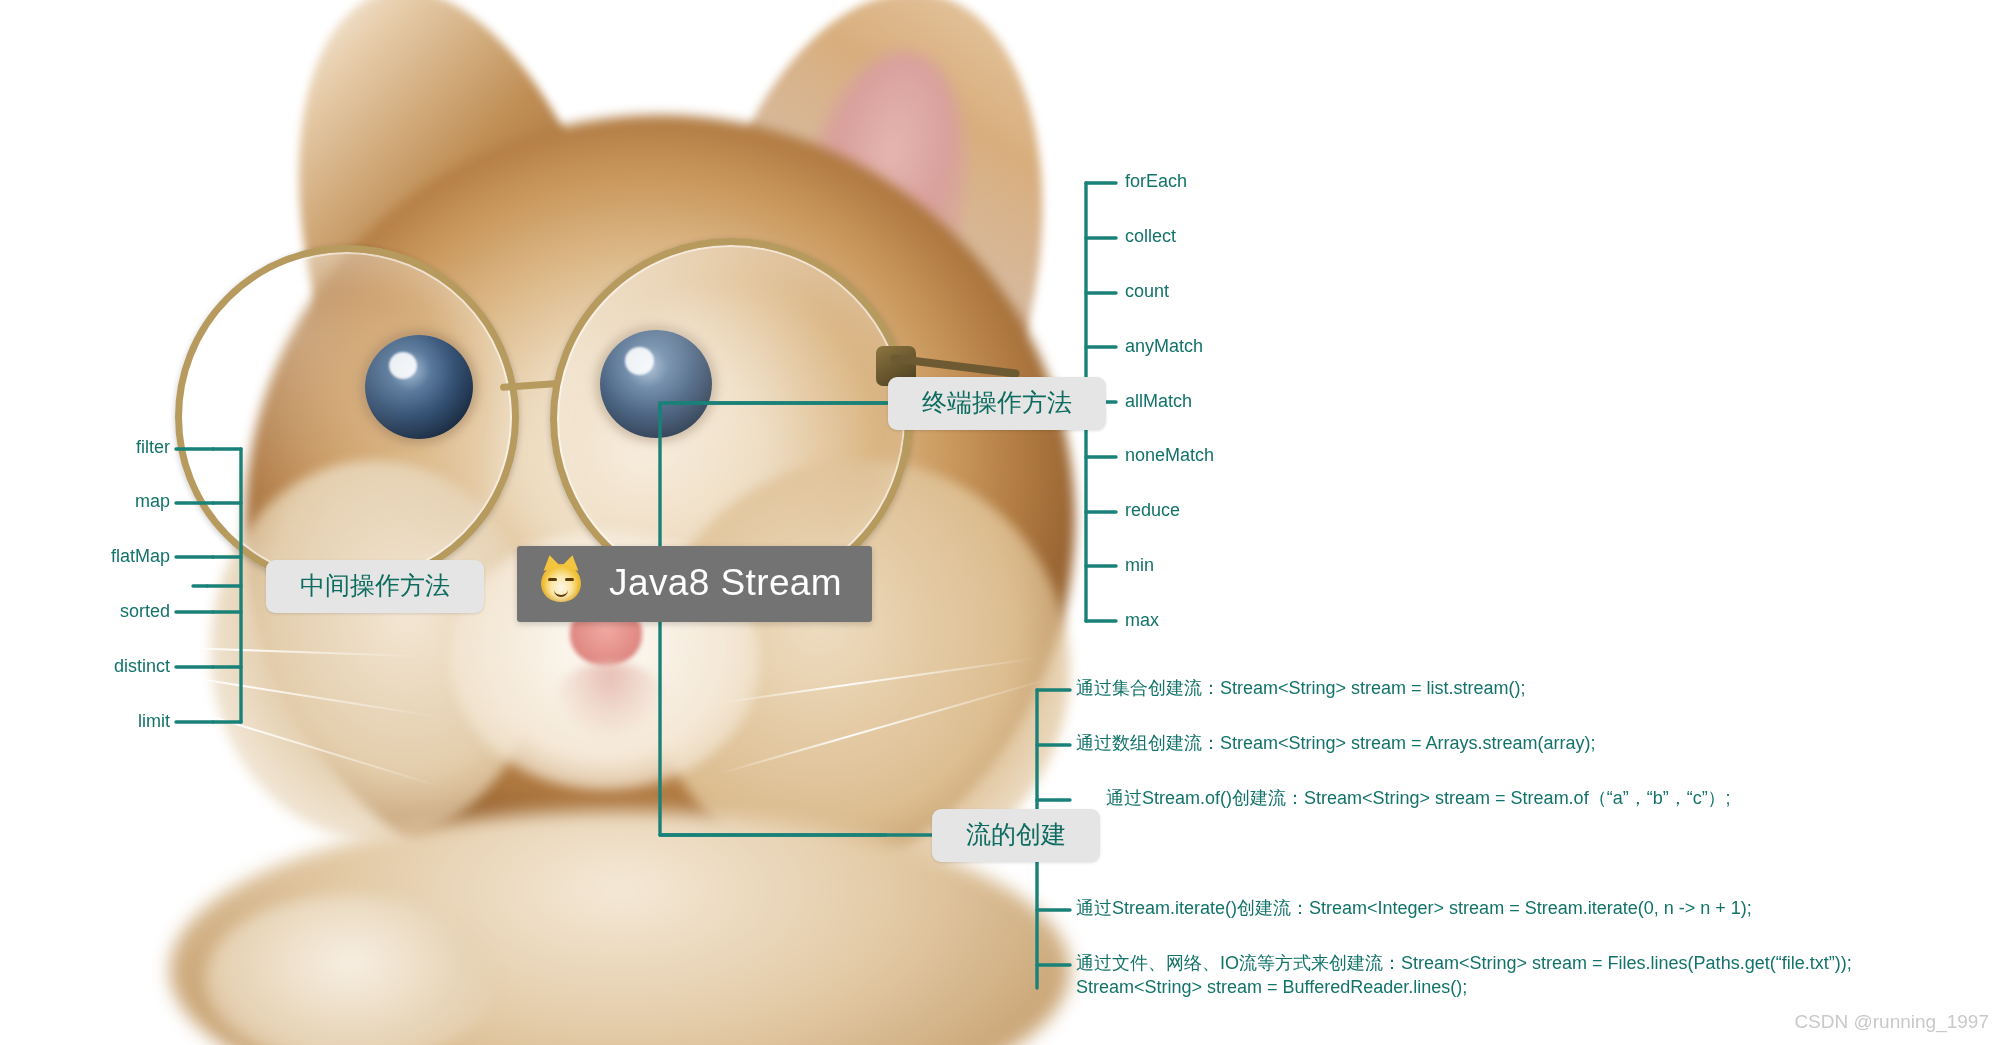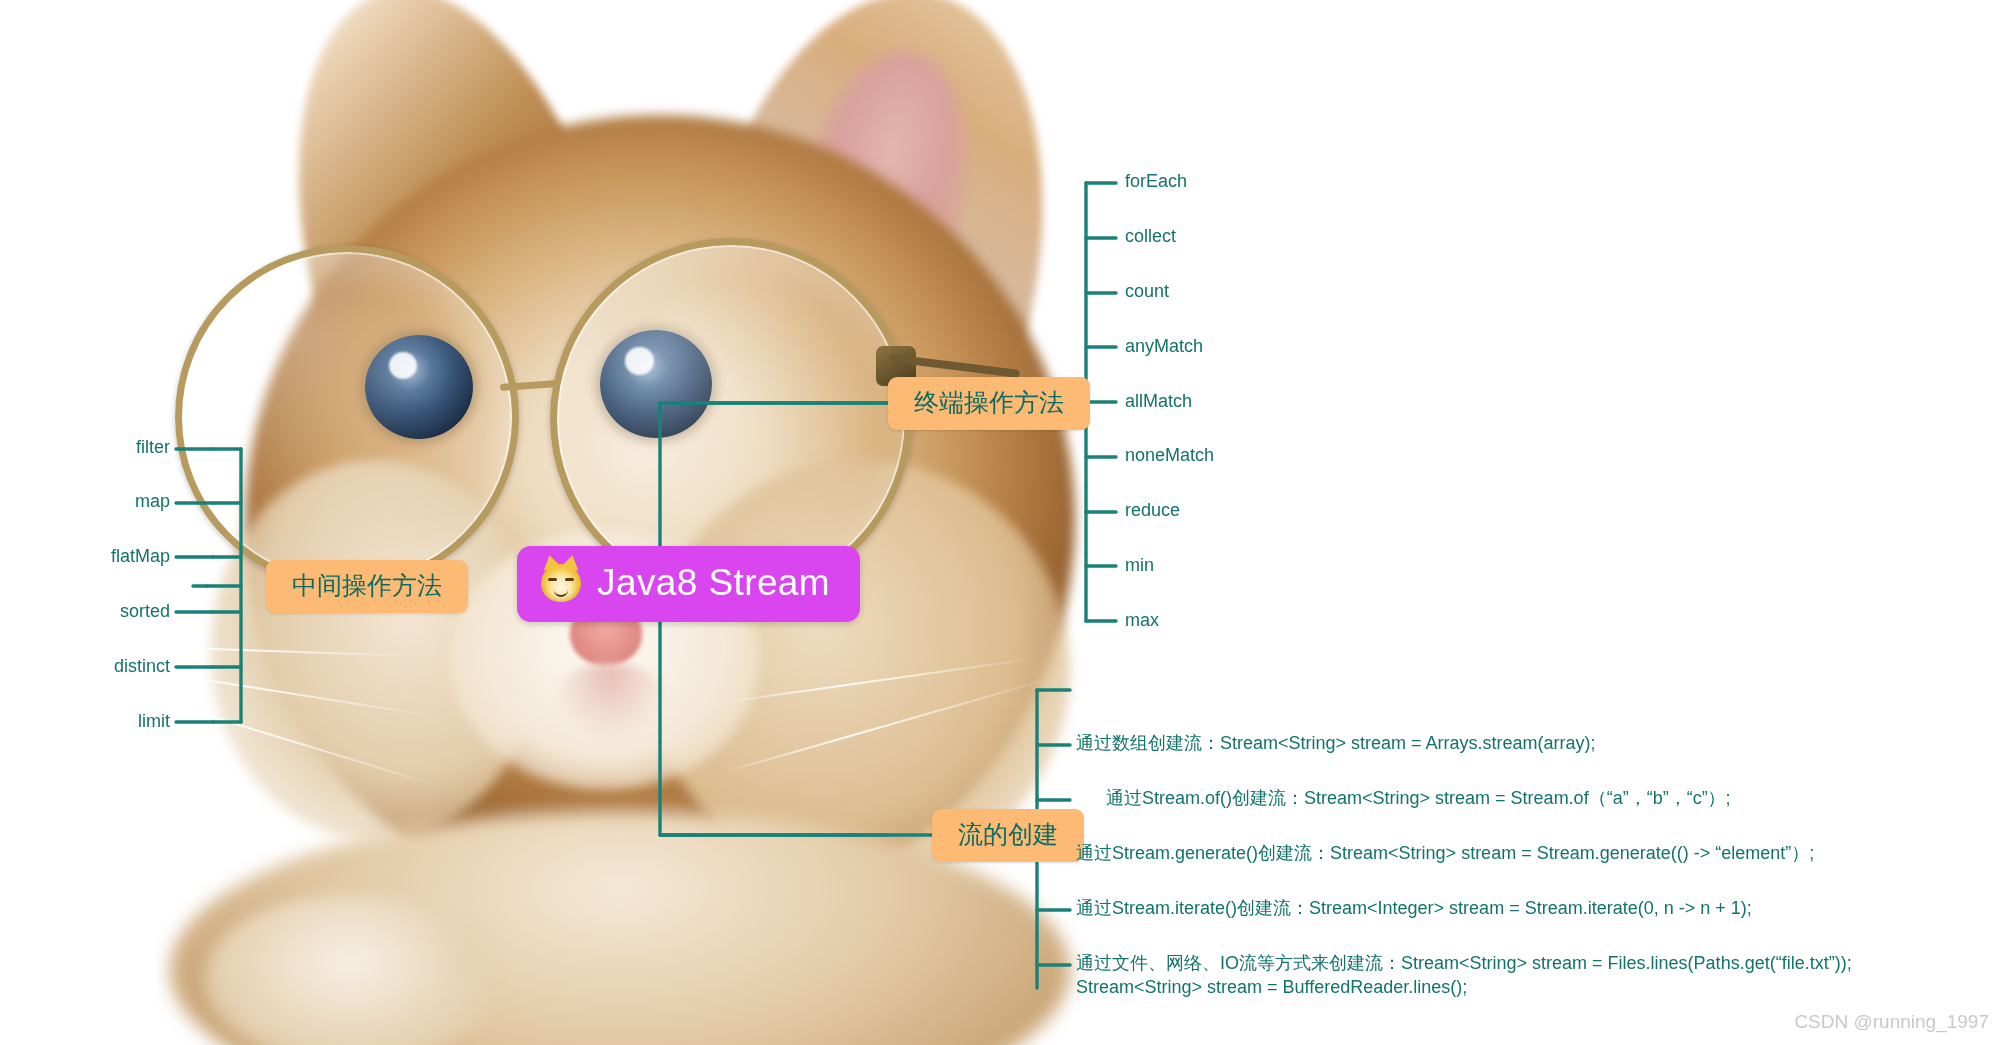--- a/index.html
+++ b/index.html
@@ -152,24 +152,24 @@
     background: linear-gradient(90deg, rgba(255,255,255,0) 0%, rgba(255,255,255,.95) 40%, rgba(255,255,255,0) 100%);
     filter: blur(.6px);
   }
 
   
   #map { position: absolute; inset: 0; }
   svg.lines { position: absolute; inset: 0; width: 2003px; height: 1045px; overflow: visible; }
 
   .node-center {
     position: absolute;
-    display: flex; align-items: center; gap: 16px;
-    background: #d946ef;
+    display: flex; align-items: center; gap: 28px;
+    background: #737373;
     color: #ffffff;
-    border-radius: 14px;
+    border-radius: 3px;
     padding: 16px 30px 18px 24px;
     font-size: 37px;
     letter-spacing: .4px;
     white-space: nowrap;
     box-shadow: 0 2px 6px rgba(0,0,0,.18);
   }
   .cat-emoji {
     position: relative;
     width: 40px; height: 38px;
     border-radius: 50% 50% 48% 48% / 52% 52% 48% 48%;
@@ -192,24 +192,24 @@
   .cat-emoji b.r { right: 7px; }
   .cat-emoji s {
     position: absolute; left: 13px; top: 23px;
     width: 14px; height: 8px;
     border-bottom: 2.5px solid #5a3a0c;
     border-radius: 0 0 9px 9px;
   }
 
   .node-branch {
     position: absolute;
-    background: #fdba74;
+    background: #e5e5e5;
     color: #0d6b60;
     border-radius: 9px;
-    padding: 9px 26px 11px;
+    padding: 9px 34px 11px;
     font-size: 25px;
     white-space: nowrap;
     box-shadow: 0 1px 3px rgba(0,0,0,.12);
     font-family: Liberation Serif, serif;
   }
 
   .leaf {
     position: absolute;
     color: #12736a;
     font-size: 18px;
@@ -330,22 +330,22 @@
     <div class="leaf right" style="left:1125px; top:170px;">forEach</div>
     <div class="leaf right" style="left:1125px; top:225px;">collect</div>
     <div class="leaf right" style="left:1125px; top:280px;text-align:right;">count</div>
     <div class="leaf right" style="left:1125px; top:335px;">anyMatch</div>
     <div class="leaf right" style="left:1125px; top:390px;text-align:center;">allMatch</div>
     <div class="leaf right" style="left:1125px; top:444px;">noneMatch</div>
     <div class="leaf right" style="left:1125px; top:499px;">reduce</div>
     <div class="leaf right" style="left:1125px; top:554px;">min</div>
     <div class="leaf right" style="left:1125px; top:609px;">max</div>
 
+    <div class="leaf right" style="left:1076px; top:677px;">通过集合创建流：Stream&lt;String&gt; stream = list.stream();</div>
     <div class="leaf right" style="left:1076px; top:732px;">通过数组创建流：Stream&lt;String&gt; stream = Arrays.stream(array);</div>
     <div class="leaf right" style="left:1076px; top:787px;margin-left:30px;">通过Stream.of()创建流：Stream&lt;String&gt; stream = Stream.of（“a”，“b”，“c”）;</div>
-    <div class="leaf right" style="left:1076px; top:842px;">通过Stream.generate()创建流：Stream&lt;String&gt; stream = Stream.generate(() -&gt; “element”）;</div>
     <div class="leaf right" style="left:1076px; top:897px;">通过Stream.iterate()创建流：Stream&lt;Integer&gt; stream = Stream.iterate(0, n -&gt; n + 1);</div>
     <div class="leaf right" style="left:1076px; top:952px; white-space:pre-line;">通过文件、网络、IO流等方式来创建流：Stream&lt;String&gt; stream = Files.lines(Paths.get(“file.txt”));
 Stream&lt;String&gt; stream = BufferedReader.lines();</div>
 
     <div class="watermark">CSDN @running_1997</div>
   </div>
 </div>
 
 </body></html>

